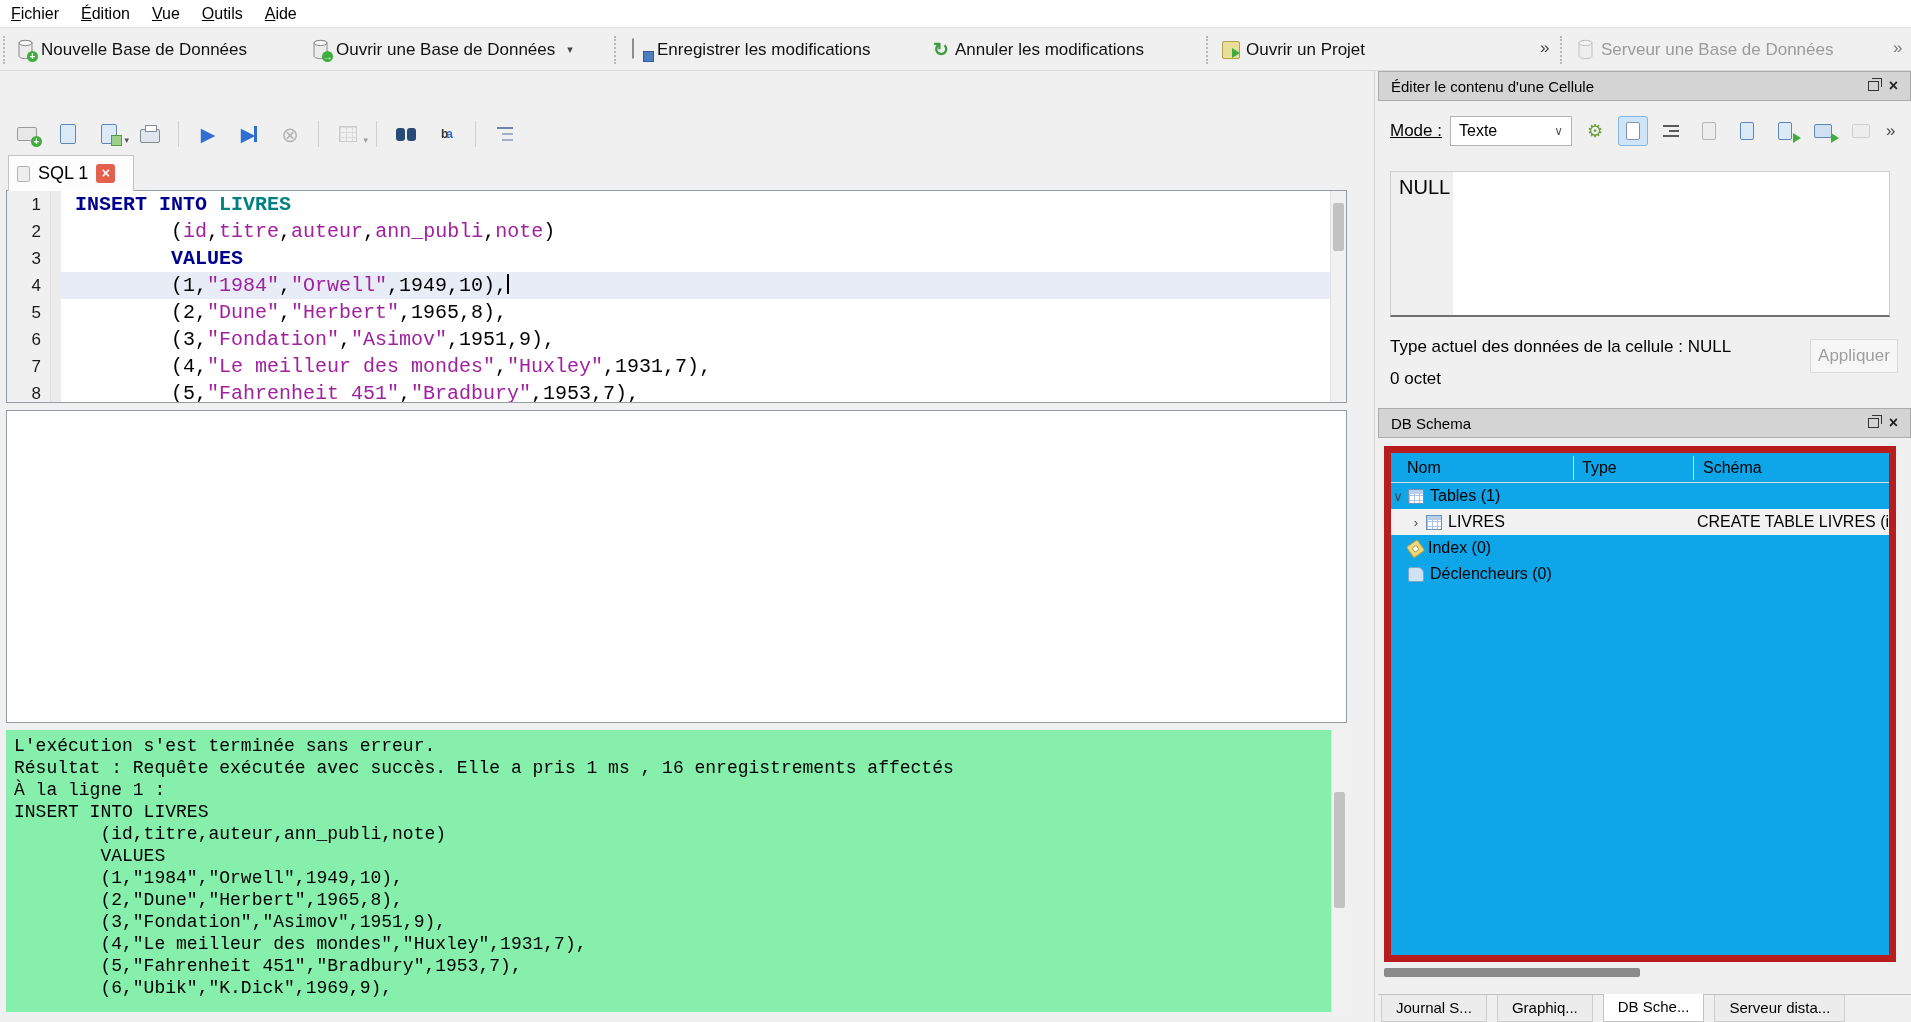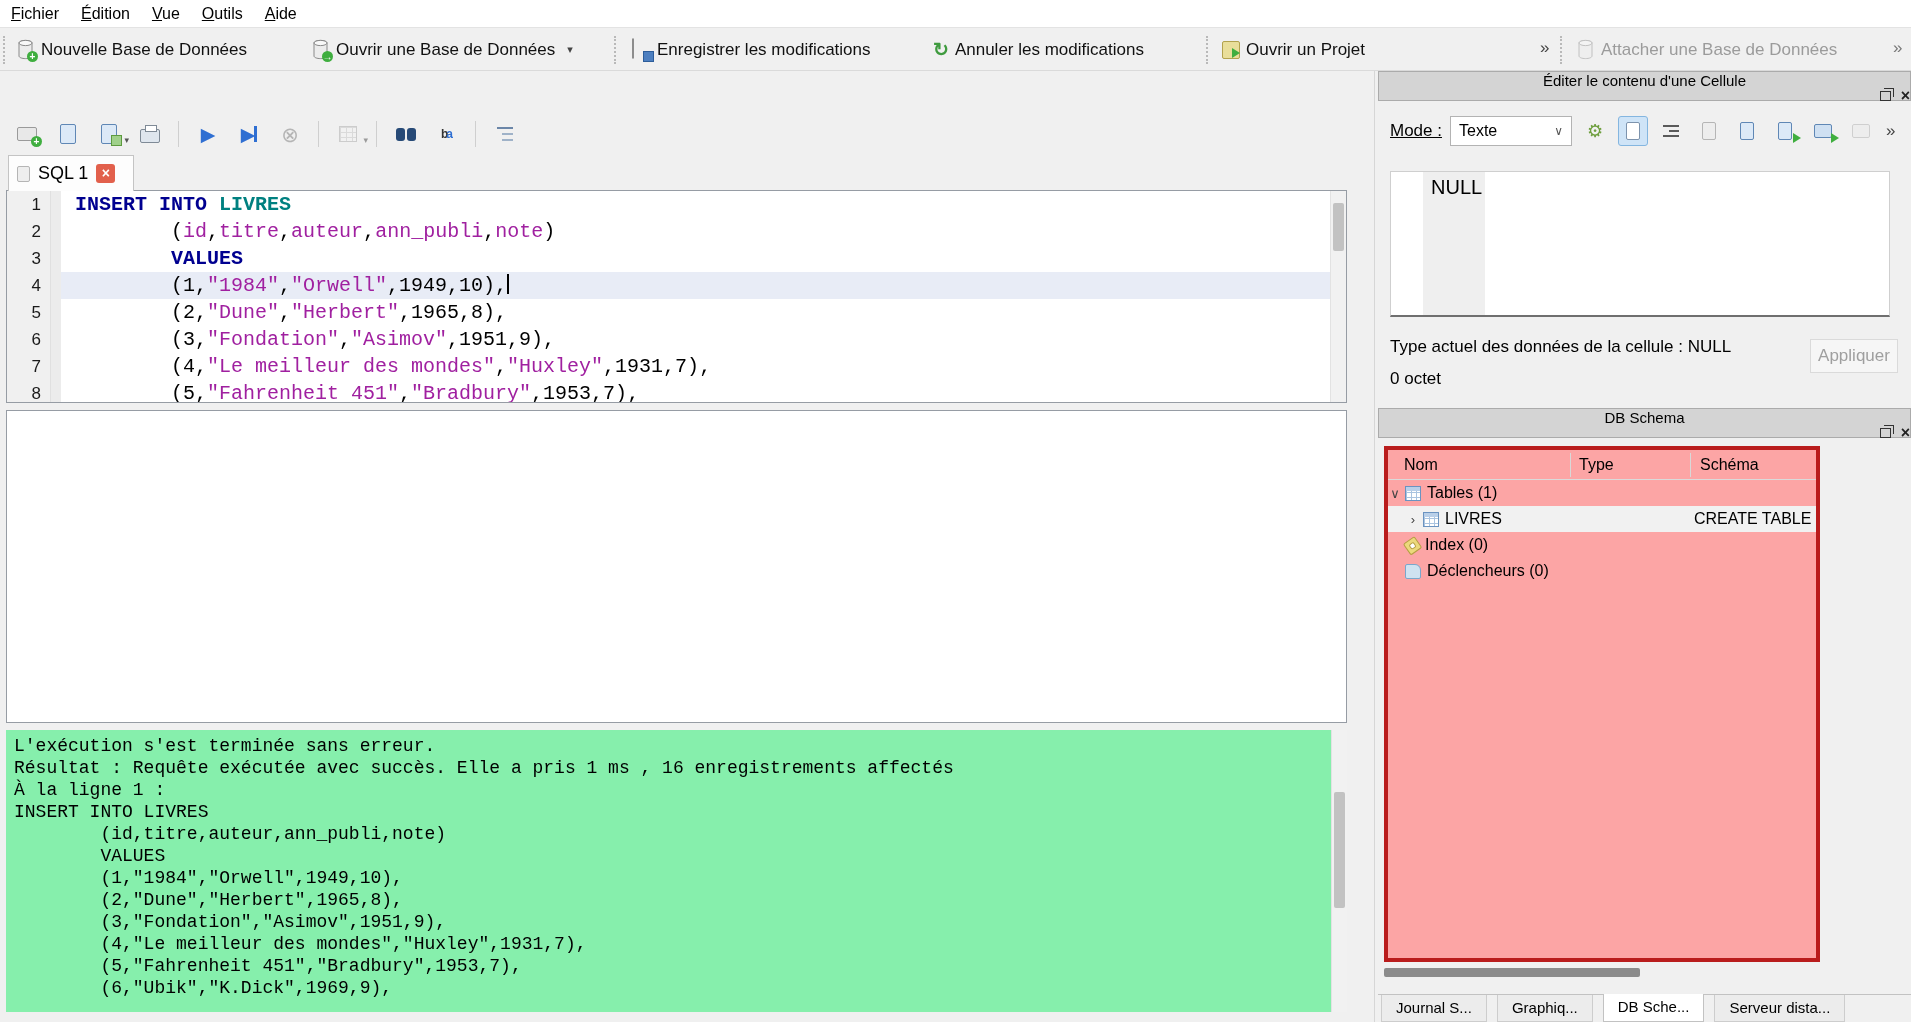--- a/index.html
+++ b/index.html
@@ -89,21 +89,21 @@
   
   #results { left:6px; top:410px; width:1341px; height:313px; background:#ffffff; border:1px solid #969ca4; }
   #logpane { left:6px; top:730px; width:1341px; height:282px; background:#86efac; display:flex; }
   #logtext { flex:1; padding:5px 0 0 8px; font-family:"Liberation Mono", monospace; font-size:18px; overflow:hidden; }
   .logline { height:22px; line-height:22px; white-space:pre; }
 
   
   #dock { left:1378px; top:71px; width:533px; height:951px; background:#f0f0f0; }
   #dock-sep { left:1374px; top:71px; width:1px; height:951px; background:#d6d6d6; }
   .panel-title { position:absolute; left:0; width:533px; height:30px; background:#d4d4d4; border:1px solid #ababab;
-                 font-size:15px; display:flex; align-items:center; padding:0 0;flex-direction:column; }
+                 font-size:15px; display:flex; align-items:center; padding:0 12px; }
   .pt-icons { margin-left:auto; display:flex; align-items:center; gap:10px; }
   .ic-float { width:11px; height:10px; border:1px solid #333; position:relative; background:#d4d4d4; }
   .ic-float::before { content:""; position:absolute; left:3px; top:-4px; width:9px; height:8px; border:1px solid #333; border-bottom:none; border-left:none; }
   .ic-x { font-size:16px; line-height:14px; color:#222; font-weight:bold; }
 
   .mode-row { position:absolute; left:12px; top:44px; height:32px; display:flex; align-items:center; }
   .mode-label { font-size:17px; margin-right:8px;text-decoration:underline; }
   .combo { width:122px; height:30px; background:#fff; border:1px solid #b3b3b3; display:flex; align-items:center; padding:0 8px; font-size:16px; }
   .combo .chev { margin-left:auto; font-size:12px; color:#555; }
   .mini-btn { width:30px; height:30px; display:flex; align-items:center; justify-content:center; margin-left:8px; position:relative; }
@@ -112,28 +112,28 @@
   .mini-doc { width:14px; height:18px; background:#fff; border:1px solid #7d93ad; border-radius:2px; }
   .mini-doc.g { background:#ededed; border-color:#b5b5b5; }
   .mini-doc.b { background:#dce9f7; border-color:#5f87b5; }
   .ind-bars { width:16px; height:12px; display:flex; flex-direction:column; justify-content:space-between; }
   .ind-bars i { height:2px; background:#5a5a5a; }
   .ind-bars i:nth-child(2){ margin-left:6px; }
   .g-arrow { position:absolute; right:-1px; bottom:0; width:0; height:0; border-top:5px solid transparent; border-bottom:5px solid transparent; border-left:8px solid #3fae3f; }
   .screen-ic { width:18px; height:14px; background:#cfe0f2; border:1px solid #5f87b5; border-radius:2px; }
 
   #nullbox { position:absolute; left:12px; top:100px; width:500px; height:146px; background:#ffffff; border:1px solid #cfcfcf; border-bottom:2px solid #6f6f6f; display:flex; }
-  #nullgutter { width:62px; background:#efefef; font-size:20px; padding:4px 0 0 8px;margin-left:32px; }
+  #nullgutter { width:62px; background:#efefef; font-size:20px; padding:4px 0 0 8px; }
 
   .info-line { position:absolute; left:12px; font-size:17px; }
   #applybtn { position:absolute; left:432px; top:268px; width:88px; height:34px; background:#f6f6f6; border:1px solid #dadada; color:#9f9f9f;
               font-size:17px; display:flex; align-items:center; justify-content:center; }
 
   
-  #treebox { position:absolute; left:6px; top:375px; width:436px; height:516px; background:#fca5a5; border:4px solid #b91c1c; overflow:hidden; }
+  #treebox { position:absolute; left:6px; top:375px; width:512px; height:516px; background:#0ea5e9; border:7px solid #b91c1c; overflow:hidden; }
   .tree-header { height:30px; border-bottom:1px solid #dadada; position:relative; font-size:16px; }
   .th-cell { position:absolute; top:0; height:30px; line-height:30px; }
   .th-sep { position:absolute; top:3px; width:1px; height:24px; background:#d8d8d8; }
   .trow { height:26px; display:flex; align-items:center; font-size:16px; position:relative; }
   .trow.alt { background:#f1f1f1; }
   .tw-chev { width:14px; text-align:center; font-size:13px; color:#444; }
   .tico { width:16px; height:15px; margin:0 6px 0 3px; flex:0 0 auto; }
   .tico.table { background:#fff; border:1px solid #6b93c0;
                 background-image:linear-gradient(#b9cfe8 4px, transparent 4px),
                                  linear-gradient(#aac4e0 1px, transparent 1px),
@@ -219,21 +219,21 @@
 
     <div class="tsep" style="left:1560px;"></div>
 
     <div class="tbtn disabled" style="left:1568px;">
       <span class="dbsvg" style="opacity:.45;">
         <svg width="19" height="21" viewBox="0 0 19 21">
             <path d="M3 4c0-1.5 2.9-2.6 6.5-2.6S16 2.5 16 4v13c0 1.5-2.9 2.6-6.5 2.6S3 18.5 3 17z" fill="#ececec" stroke="#8a8a8a"></path>
             <ellipse cx="9.5" cy="4" rx="6.5" ry="2.6" fill="#f8f8f8" stroke="#8a8a8a"></ellipse>
           </svg>
       </span>
-      <span>Attacher une Base de Données</span>
+      <span>Serveur une Base de Données</span>
     </div>
     <div class="overflow-ch" style="left:1893px;color:#777;">»</div>
   </div>
 
 
   <div id="sqltoolbar" class="abs">
     <div class="sbtn">
       <span class="ic-tabnew"></span>
       <span class="badge" style="right:-2px;bottom:0;">+</span>
     </div>

